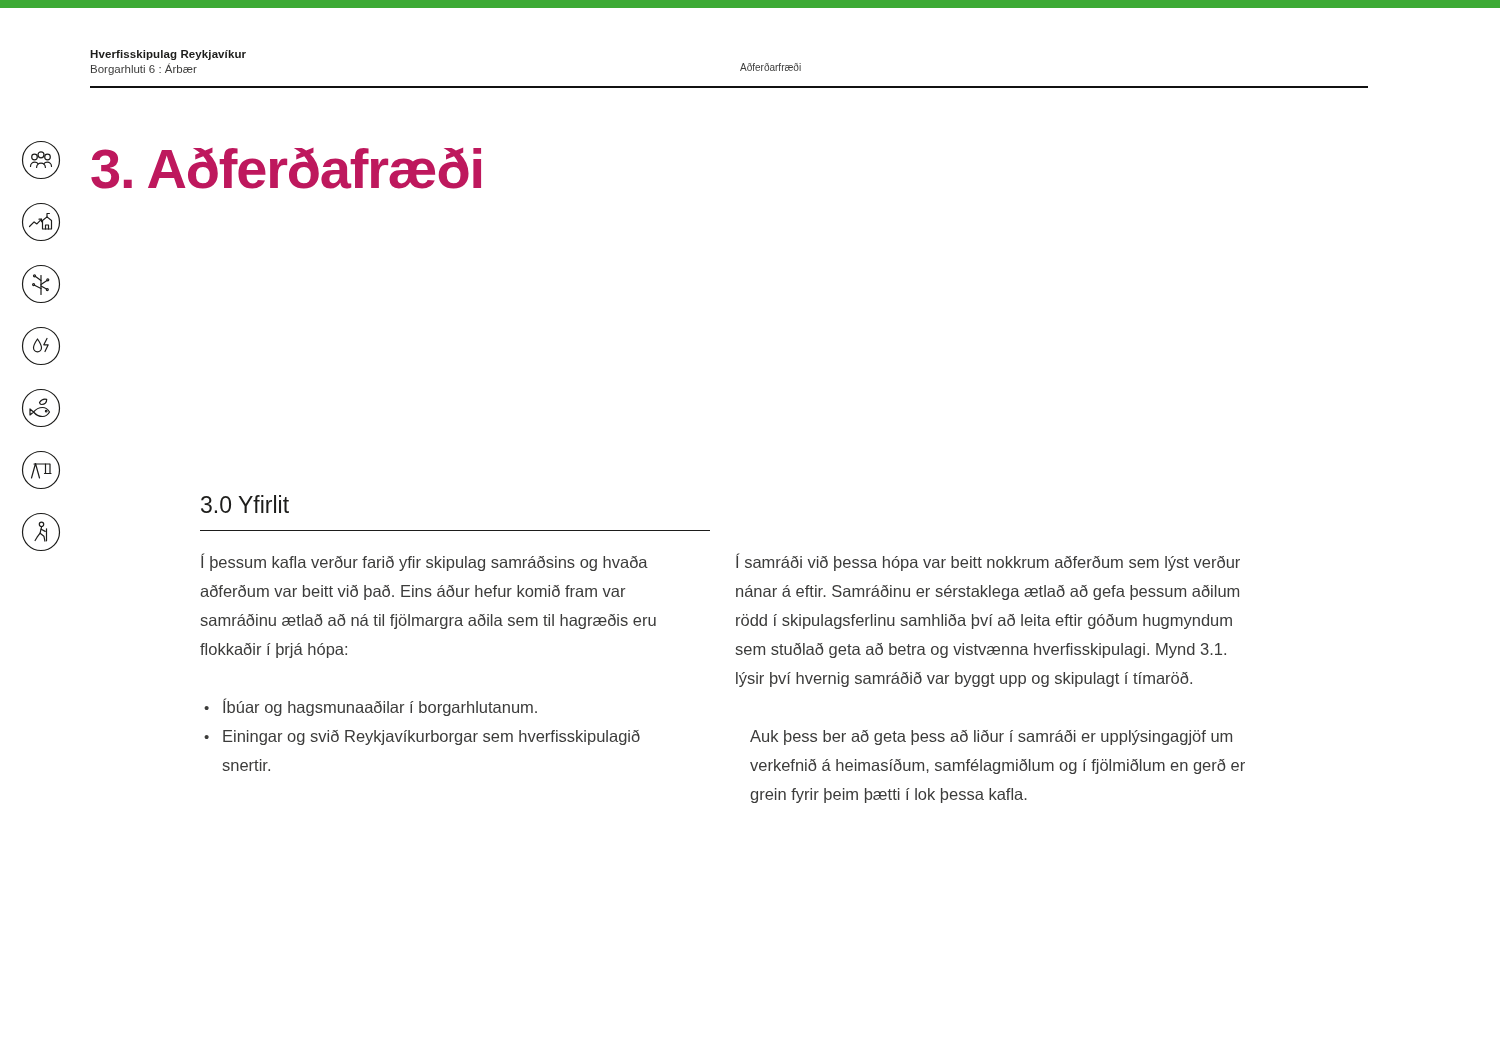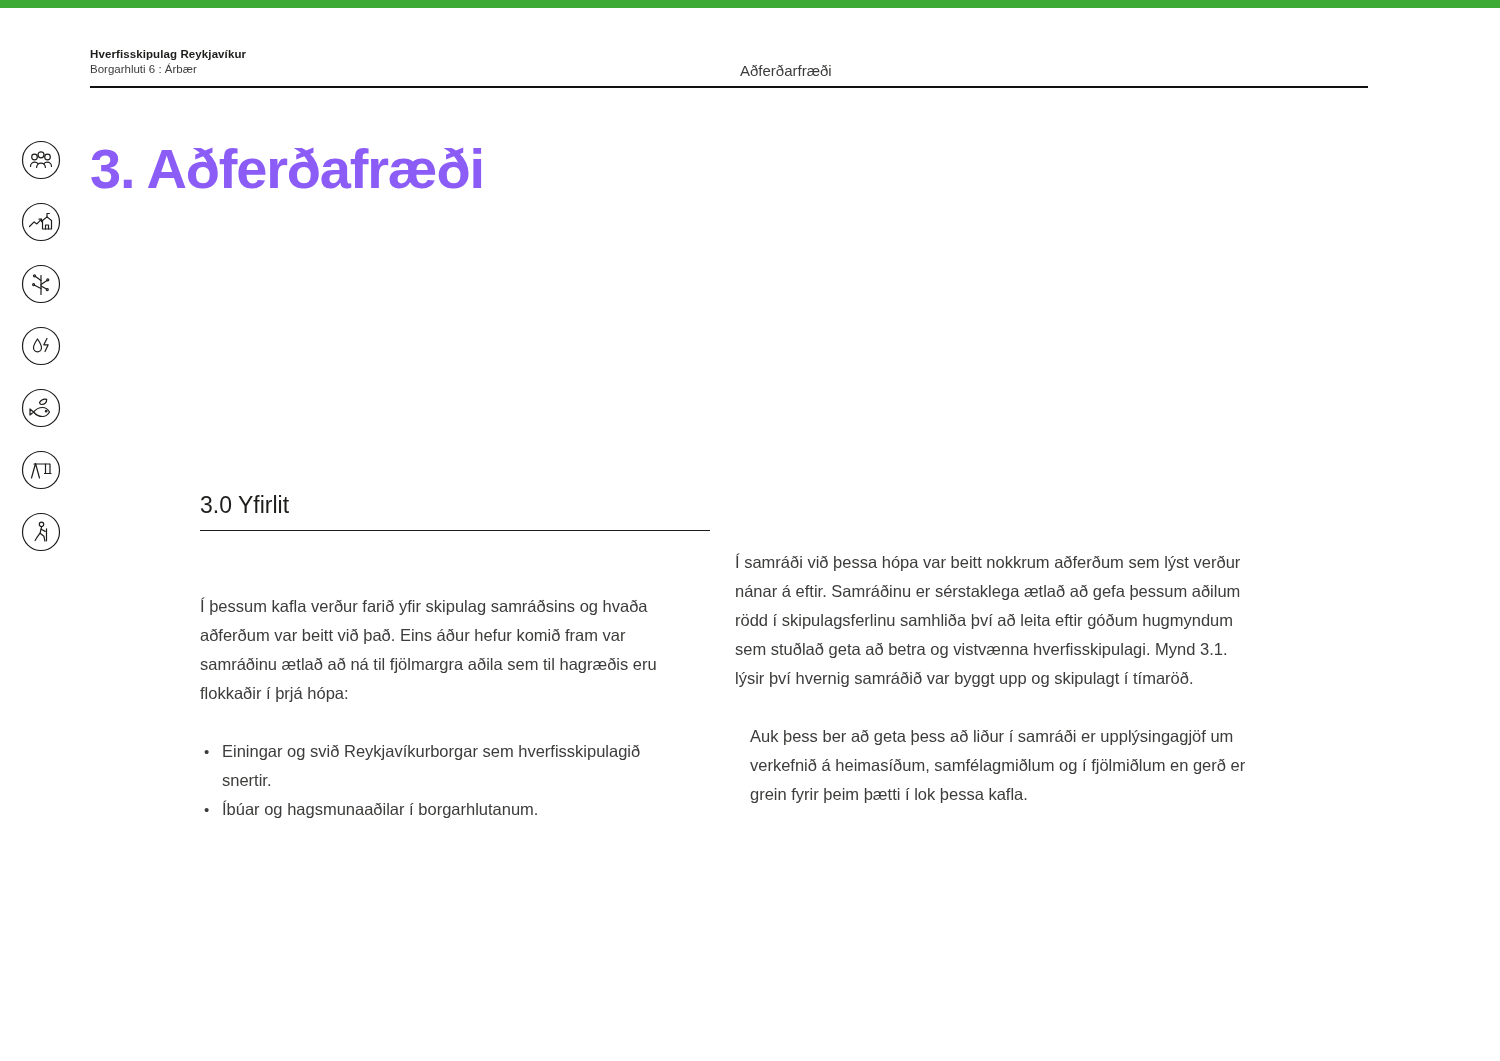--- a/index.html
+++ b/index.html
@@ -14,46 +14,46 @@
     background:#ffffff; overflow:hidden;
   }
   .topbar {
     position:absolute; top:0; left:0; width:1500px; height:8px;
     background:var(--accent, #3daa35);
   }
   
   .header-left { position:absolute; left:90px; top:48px; }
   .header-title { font-size:11.5px; font-weight:bold; color:#1d1d1b; letter-spacing:.1px; }
   .header-subtitle { font-size:11.5px; color:#3c3c3b; margin-top:3px; }
-  .header-section { position:absolute; left:740px; top:62px; font-size:15px; color:#3c3c3b; }
+  .header-section { position:absolute; left:740px; top:62px; font-size:10px; color:#3c3c3b; }
   .header-rule { position:absolute; left:90px; top:86px; width:1278px; height:2px; background:#111; }
 
   
   .icon-col { position:absolute; left:21px; top:140px; width:40px; }
   .side-icon { width:40px; height:40px; margin-bottom:22px; }
   .side-icon svg { width:40px; height:40px; display:block; }
   .side-icon svg * { fill:none; stroke:#1d1d1b; stroke-width:1.2; stroke-linecap:round; stroke-linejoin:round; }
 
   
   .chapter-title {
     position:absolute; left:90px; top:140px;
-    font-size:56px; font-weight:800; color:#8b5cf6;
+    font-size:56px; font-weight:800; color:#be185d;
     letter-spacing:-1.2px; line-height:1.05;
   }
 
   
   .section-heading {
     position:absolute; left:200px; top:492px;
     font-size:23px; font-weight:normal; color:#1d1d1b;
   }
   .section-rule { position:absolute; left:200px; top:530px; width:510px; height:1px; background:#1d1d1b; }
 
   
   .col { position:absolute; top:548px; font-size:16.5px; line-height:29px; color:#3c3c3b; }
-  .col-left  { left:200px; width:492px;margin-top:44px; }
+  .col-left  { left:200px; width:492px; }
   .col-right { left:735px; width:518px; }
   .para + .para { margin-top:29px;margin-left:15px; }
 
   .bullet-list { list-style:none; margin-top:29px; }
   .bullet-list li { position:relative; padding-left:22px; }
   .bullet-list li::before {
     content:"•"; position:absolute; left:4px; top:0;
     color:#3c3c3b; font-size:15px;
   }
 
@@ -152,22 +152,22 @@
   </div>
 
   <h1 class="chapter-title">3. Aðferðafræði</h1>
 
   <h2 class="section-heading">3.0 Yfirlit</h2>
   <div class="section-rule"></div>
 
   <div class="col col-left">
     <p class="para">Í þessum kafla verður farið yfir skipulag samráðsins og hvaða aðferðum var beitt við það. Eins áður hefur komið fram var samráðinu ætlað að ná til fjölmargra aðila sem til hagræðis eru flokkaðir í þrjá hópa:</p>
     <ul class="bullet-list">
+      <li>Íbúar og hagsmunaaðilar í borgarhlutanum.</li>
       <li>Einingar og svið Reykjavíkurborgar sem hverfisskipulagið snertir.</li>
-      <li>Íbúar og hagsmunaaðilar í borgarhlutanum.</li>
     </ul>
   </div>
 
   <div class="col col-right">
     <p class="para">Í samráði við þessa hópa var beitt nokkrum aðferðum sem lýst verður nánar á eftir.  Samráðinu er sérstaklega ætlað að gefa þessum aðilum rödd í skipulagsferlinu samhliða því að leita eftir góðum hugmyndum sem stuðlað geta að betra og vistvænna hverfisskipulagi. Mynd 3.1. lýsir því hvernig samráðið var byggt upp og skipulagt í tímaröð.</p>
     <p class="para">Auk þess ber að geta þess að liður í samráði er upplýsingagjöf um verkefnið á heimasíðum, samfélagmiðlum og í fjölmiðlum en gerð er grein fyrir þeim þætti í lok þessa kafla.</p>
   </div>
 
   <div class="page-number">14</div>
 

